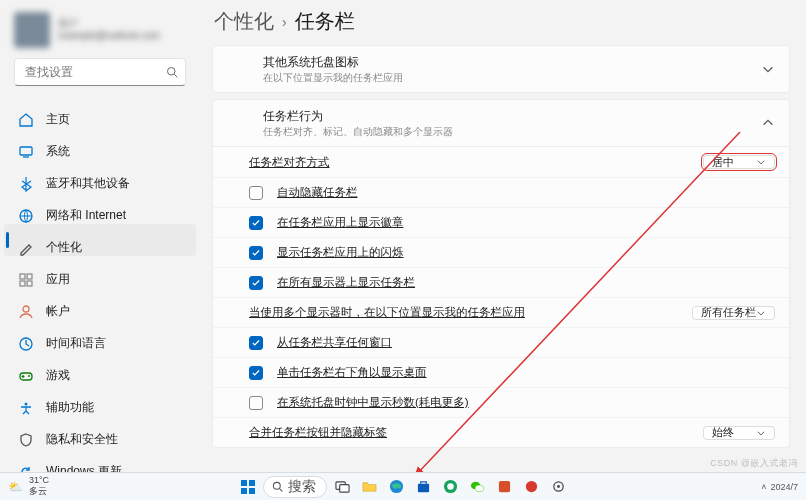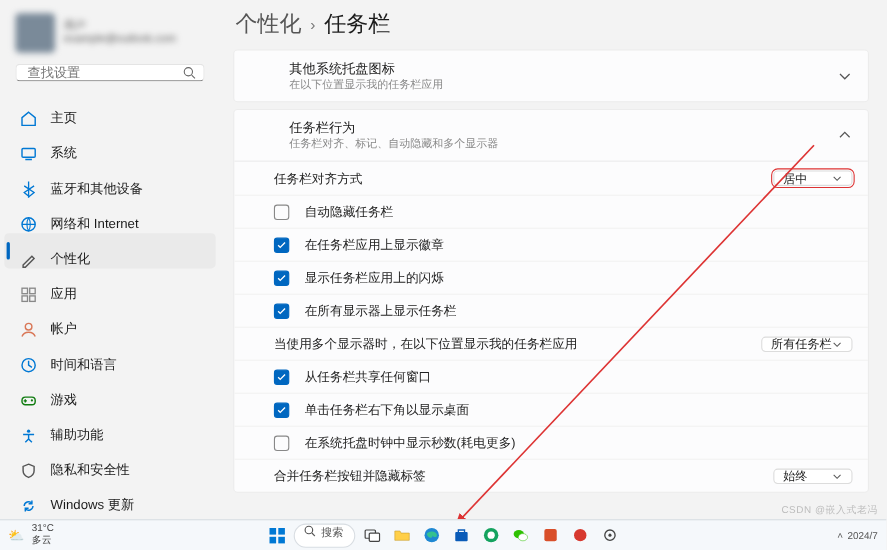--- a/index.html
+++ b/index.html
@@ -5,21 +5,21 @@
   * { margin: 0; padding: 0; box-sizing: border-box; font-family: "Segoe UI", "Microsoft YaHei", sans-serif; }
   body { width: 806px; height: 500px; background: #f3f3f3; overflow: hidden; position: relative; font-size: 12px; color: #1b1b1b; }
   
   .app { display: flex; height: 472px; }
   
   .sidebar { width: 200px; padding: 8px 4px 8px 4px; display:flex; flex-direction:column; }
   .profile { display:flex; align-items:center; gap:8px; padding:4px 10px 10px; filter: blur(3px); }
   .avatar { width:36px; height:36px; background:#7a8a99; border-radius:4px; }
   .profile-text { display:flex; flex-direction:column; line-height:1.2; font-size:10px; color:#555;}
   .search-wrap { margin:0 10px 10px; position:relative; }
-  .search-input { width:100%; height:16px; background:#fff; border:1px solid #e4e4e4; border-bottom:1px solid #888; border-radius:4px; padding:0 26px 0 10px; font-size:12px; color:#555; }
+  .search-input { width:100%; height:28px; background:#fff; border:1px solid #e4e4e4; border-bottom:1px solid #888; border-radius:4px; padding:0 26px 0 10px; font-size:12px; color:#555; }
   .search-icon { position:absolute; right:8px; top:50%; transform:translateY(-50%); width:12px; height:12px; }
   .nav { display:flex; flex-direction:column; }
   .nav-item { display:flex; align-items:flex-end; gap:12px; height:32px; padding:0 14px; border-radius:4px; cursor:pointer; }
   .nav-item.selected { background:#eaeaea; position:relative; }
   .nav-item.selected::before { content:""; position:absolute; left:2px; top:8px; bottom:8px; width:3px; background:#0067c0; border-radius:2px; }
   .nav-icon { width:16px; height:16px; display:flex; align-items:center; justify-content:center; }
   
   .main { flex:1; padding:4px 16px 0 12px; overflow:hidden; }
   .breadcrumb { font-size:20px; color:#1b1b1b; display:flex; align-items:center; gap:8px; margin:4px 0 10px 2px; }
   .breadcrumb .sep { color:#777; font-size:14px; }
@@ -28,33 +28,33 @@
   .section { background:#fcfcfd; border:1px solid #ececec; border-radius:4px; margin-bottom:6px; }
   .section-header { display:flex; align-items:center; padding:8px 14px; cursor:pointer; }
   .section-titles { flex:1;margin-left:36px; }
   .section-title { font-size:12px; color:#1b1b1b; }
   .section-sub { font-size:10px; color:#888; line-height:1.3;}
   .chev { width:14px; height:14px; }
   
   .rows { border-top:1px solid #ececec; }
   .row { display:flex; align-items:center; padding:6px 14px 6px 36px; min-height:30px; border-top:1px solid #f2f2f2;}
   .row:first-child { border-top:none; }
-  .row-label { flex:1; font-size:11.5px; color:#222; }
+  .row-label { flex:1; font-size:11.5px; color:#222;text-decoration:underline; }
   .checkbox { width:14px; height:14px; border:1px solid #888; border-radius:3px; margin-right:14px; display:flex; align-items:center; justify-content:center; flex-shrink:0; }
   .checkbox.checked { background:#0067c0; border-color:#0067c0; }
   .checkbox.checked svg { display:block; }
   .checkbox svg { display:none; }
   .select { min-width:72px; height:14px; background:#fff; border:1px solid #dcdcdc; border-radius:4px; display:flex; align-items:center; justify-content:space-between; padding:0 8px; font-size:11px; cursor:pointer; }
   .select.highlight { outline:1.5px solid #d33; outline-offset:1px; }
   
   .taskbar { position:absolute; left:0; right:0; bottom:0; height:28px; background:#f5f8fb; border-top:1px solid #d8dde2; display:flex; align-items:center; }
   .tb-left { display:flex; align-items:center; gap:6px; padding-left:8px; font-size:9px; color:#444; }
   .tb-center { position:absolute; left:50%; transform:translateX(-50%); display:flex; align-items:center; gap:3px; }
   .tb-icon { width:24px; height:24px; display:flex; align-items:center; justify-content:center; border-radius:3px; cursor:pointer; }
-  .tb-search { display:flex; gap:5px; height:22px; background:#fff; border:1px solid #d8dde2; border-radius:12px; padding:0 10px 0 8px; font-size:10px; color:#555; }
+  .tb-search { display:flex; align-items:center; gap:5px; height:22px; background:#fff; border:1px solid #d8dde2; border-radius:12px; padding:0 10px 0 8px; font-size:14px; color:#555; }
   .tb-right { position:absolute; right:8px; display:flex; align-items:center; gap:4px; font-size:9px; color:#555; }
   
   .arrow-overlay { position:absolute; pointer-events:none; left:0; top:0; }
   
   .weather-emoji { font-size:12px; }
   .watermark { position:absolute; right:8px; bottom:30px; font-size:9px; color:#999; opacity:.6; letter-spacing:0.5px; }
 </style>
 </head>
 <body>
 

